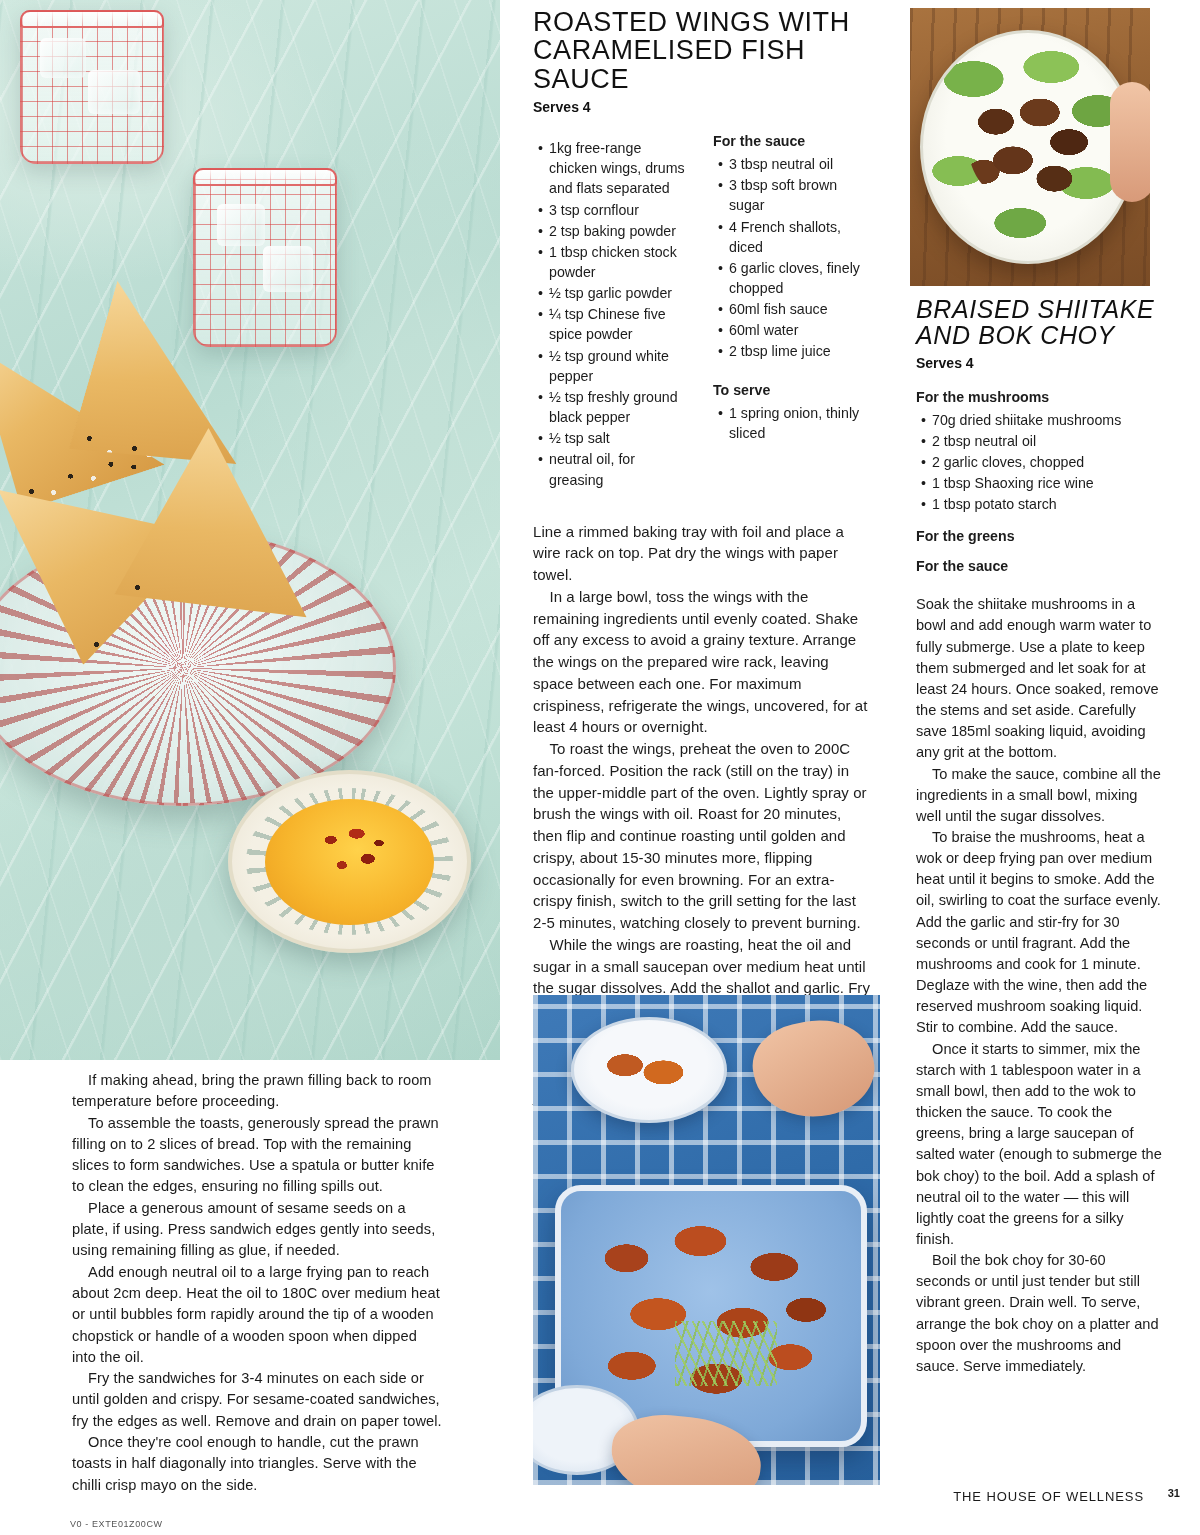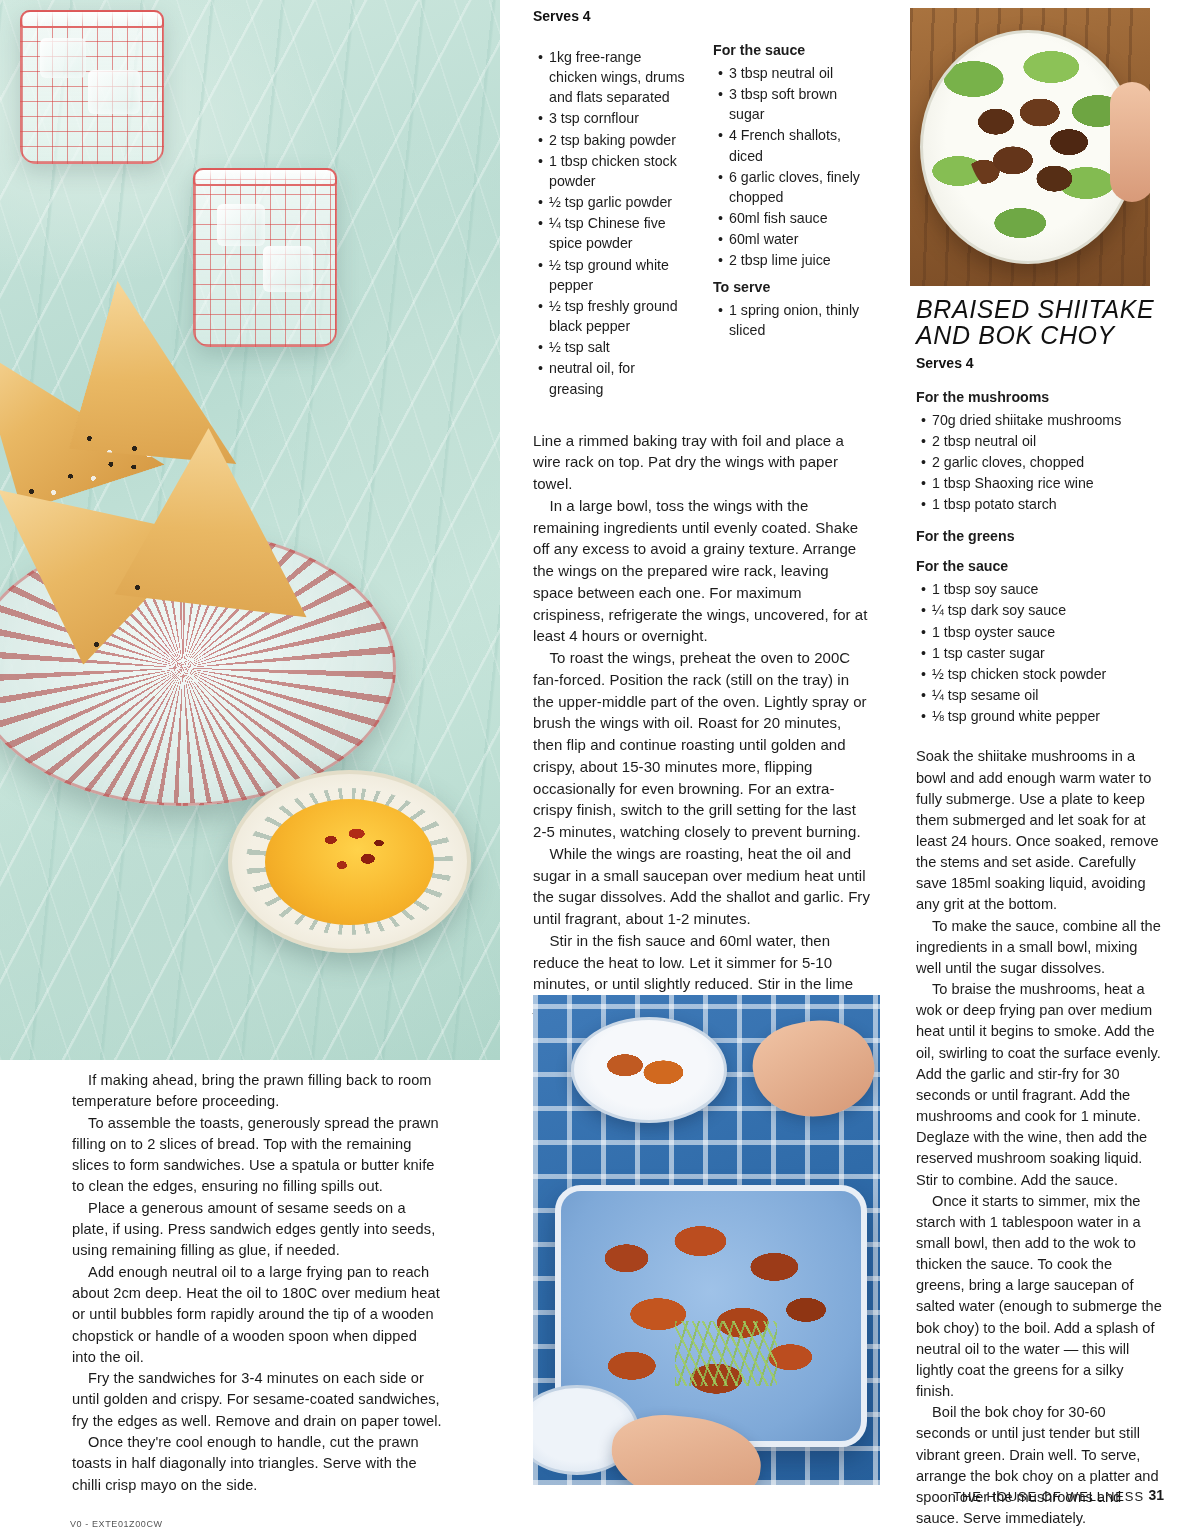--- a/index.html
+++ b/index.html
@@ -177,21 +177,21 @@
   .ing-cols {
     display: flex;
     gap: 20px;
   }
   .ing-col { width: 160px; }
   .ing-head {
     font-size: 14.2px;
     font-weight: bold;
     margin: 0 0 2px 0;
   }
-  .ing-head.spaced { margin-top: 8px; }
+  .ing-head.spaced { margin-top: 20px; }
   ul.ing {
     list-style: none;
     margin: 5px;
     padding: 0;
     font-size: 14.2px;
     line-height: 1.42;
   }
   ul.ing li {
     position: relative;
     padding-left: 11px;
@@ -363,22 +363,22 @@
   }
   .footer-brand {
     position: absolute;
     right: 56px; top: 0;
     font-size: 13px;
     letter-spacing: 0.9px;
     color: #1a1a1a;
   }
   .page-num {
     position: absolute;
-    right: 36px; top: -2px;
-    font-size: 14px;
+    right: 20px; top: -2px;
+    font-size: 11px;
     font-weight: bold;
     color: #1a1a1a;
   }
   .printmark {
     position: absolute;
     left: 70px; bottom: 6px;
     font-size: 9px;
     letter-spacing: 0.6px;
     color: #555;
   }
@@ -429,20 +429,21 @@
   <div class="left-text">
     <p>If making ahead, bring the prawn filling back to room temperature before proceeding.</p>
     <p>To assemble the toasts, generously spread the prawn filling on to 2 slices of bread. Top with the remaining slices to form sandwiches. Use a spatula or butter knife to clean the edges, ensuring no filling spills out.</p>
     <p>Place a generous amount of sesame seeds on a plate, if using. Press sandwich edges gently into seeds, using remaining filling as glue, if needed.</p>
     <p>Add enough neutral oil to a large frying pan to reach about 2cm deep. Heat the oil to 180C over medium heat or until bubbles form rapidly around the tip of a wooden chopstick or handle of a wooden spoon when dipped into the oil.</p>
     <p>Fry the sandwiches for 3-4 minutes on each side or until golden and crispy. For sesame-coated sandwiches, fry the edges as well. Remove and drain on paper towel.</p>
     <p>Once they're cool enough to handle, cut the prawn toasts in half diagonally into triangles. Serve with the chilli crisp mayo on the side.</p>
   </div>
 
   <div class="col-mid">
+    <h1 class="recipe-title">ROASTED WINGS WITH CARAMELISED FISH SAUCE</h1>
     <div class="serves">Serves 4</div>
 
     <div class="ing-cols">
       <div class="ing-col">
         <ul class="ing">
           <li>1kg free-range chicken wings, drums and flats separated</li>
           <li>3 tsp cornflour</li>
           <li>2 tsp baking powder</li>
           <li>1 tbsp chicken stock powder</li>
           <li>½ tsp garlic powder</li>
@@ -520,29 +521,20 @@
         <li>1 tbsp potato starch</li>
       </ul>
     </div>
 
     <div class="r-block">
       <div class="ing-head">For the greens</div>
     </div>
 
     <div class="r-block">
       <div class="ing-head">For the sauce</div>
-      <ul class="ing">
-        <li>1 tbsp soy sauce</li>
-        <li>¼ tsp dark soy sauce</li>
-        <li>1 tbsp oyster sauce</li>
-        <li>1 tsp caster sugar</li>
-        <li>½ tsp chicken stock powder</li>
-        <li>¼ tsp sesame oil</li>
-        <li>⅛ tsp ground white pepper</li>
-      </ul>
     </div>
 
     <div class="right-method">
       <p class="first">Soak the shiitake mushrooms in a bowl and add enough warm water to fully submerge. Use a plate to keep them submerged and let soak for at least 24 hours. Once soaked, remove the stems and set aside. Carefully save 185ml soaking liquid, avoiding any grit at the bottom.</p>
       <p>To make the sauce, combine all the ingredients in a small bowl, mixing well until the sugar dissolves.</p>
       <p>To braise the mushrooms, heat a wok or deep frying pan over medium heat until it begins to smoke. Add the oil, swirling to coat the surface evenly. Add the garlic and stir-fry for 30 seconds or until fragrant. Add the mushrooms and cook for 1 minute. Deglaze with the wine, then add the reserved mushroom soaking liquid. Stir to combine. Add the sauce.</p>
       <p>Once it starts to simmer, mix the starch with 1 tablespoon water in a small bowl, then add to the wok to thicken the sauce. To cook the greens, bring a large saucepan of salted water (enough to submerge the bok choy) to the boil. Add a splash of neutral oil to the water — this will lightly coat the greens for a silky finish.</p>
       <p>Boil the bok choy for 30-60 seconds or until just tender but still vibrant green. Drain well. To serve, arrange the bok choy on a platter and spoon over the mushrooms and sauce. Serve immediately.</p>
     </div>
   </div>

